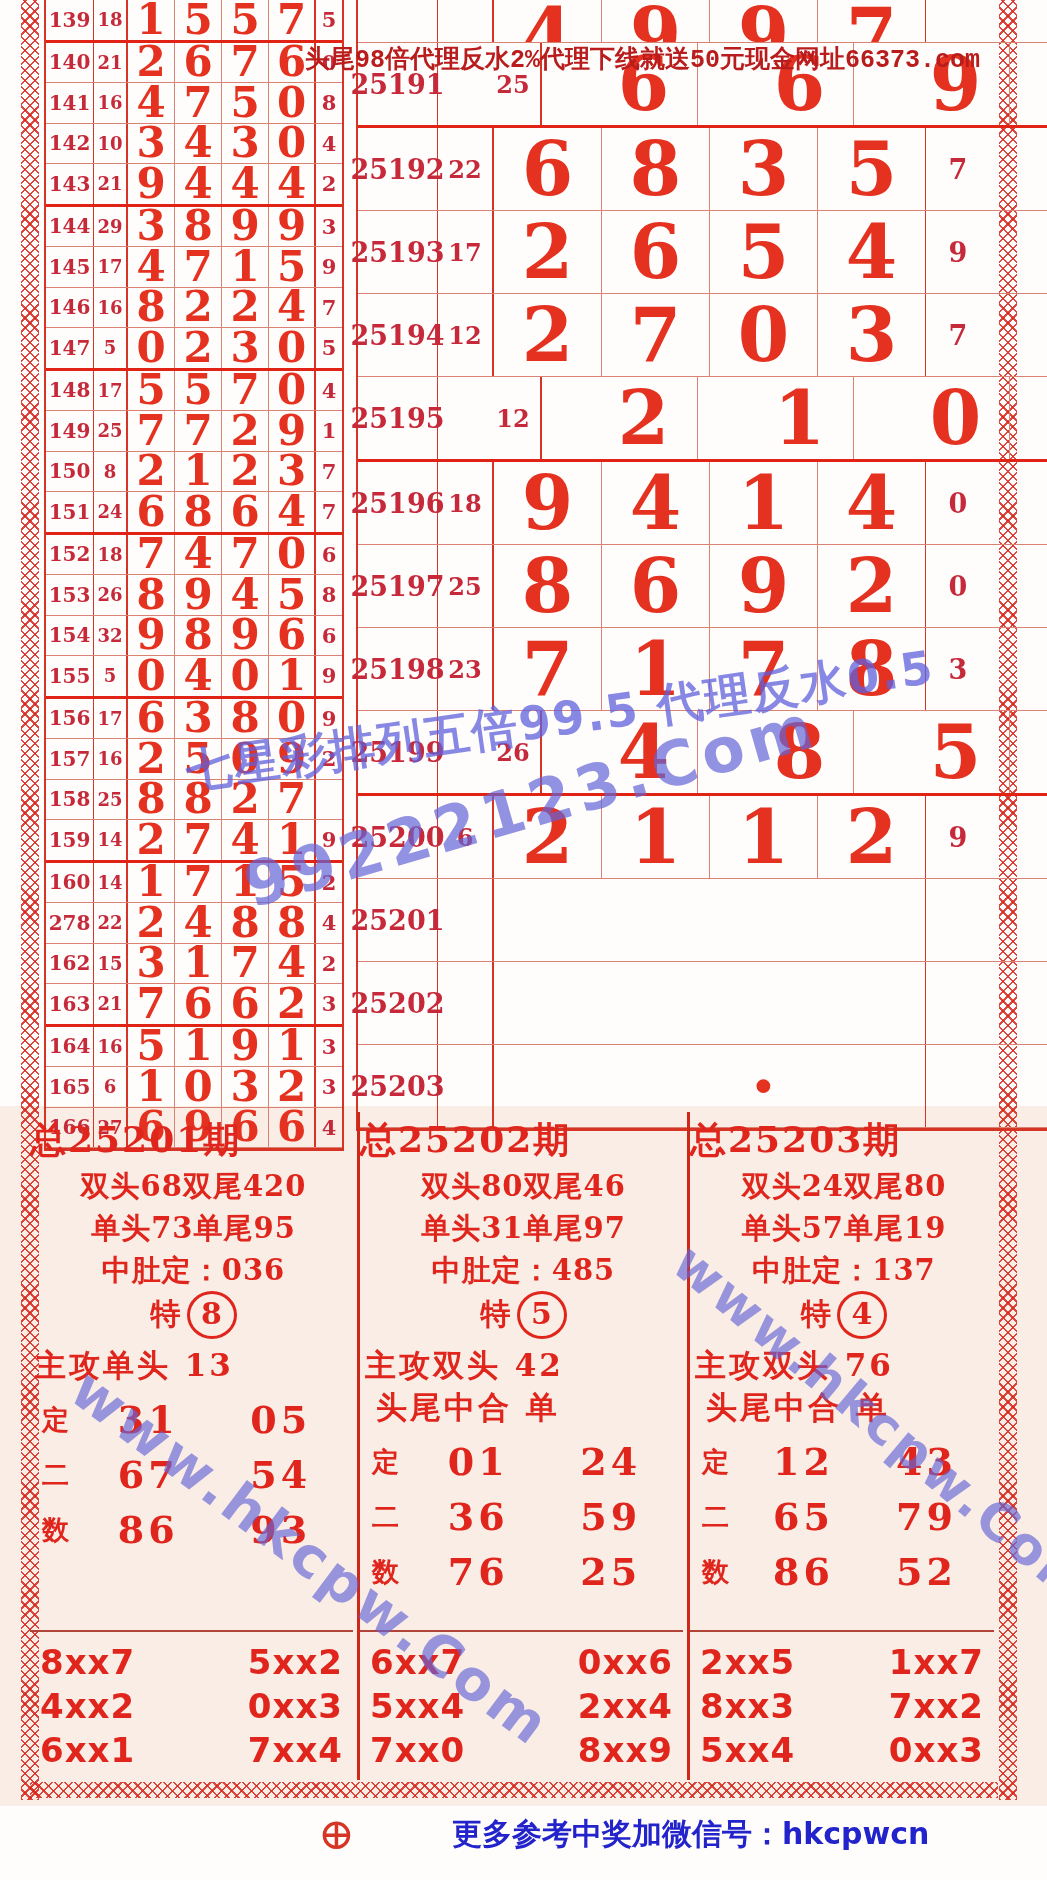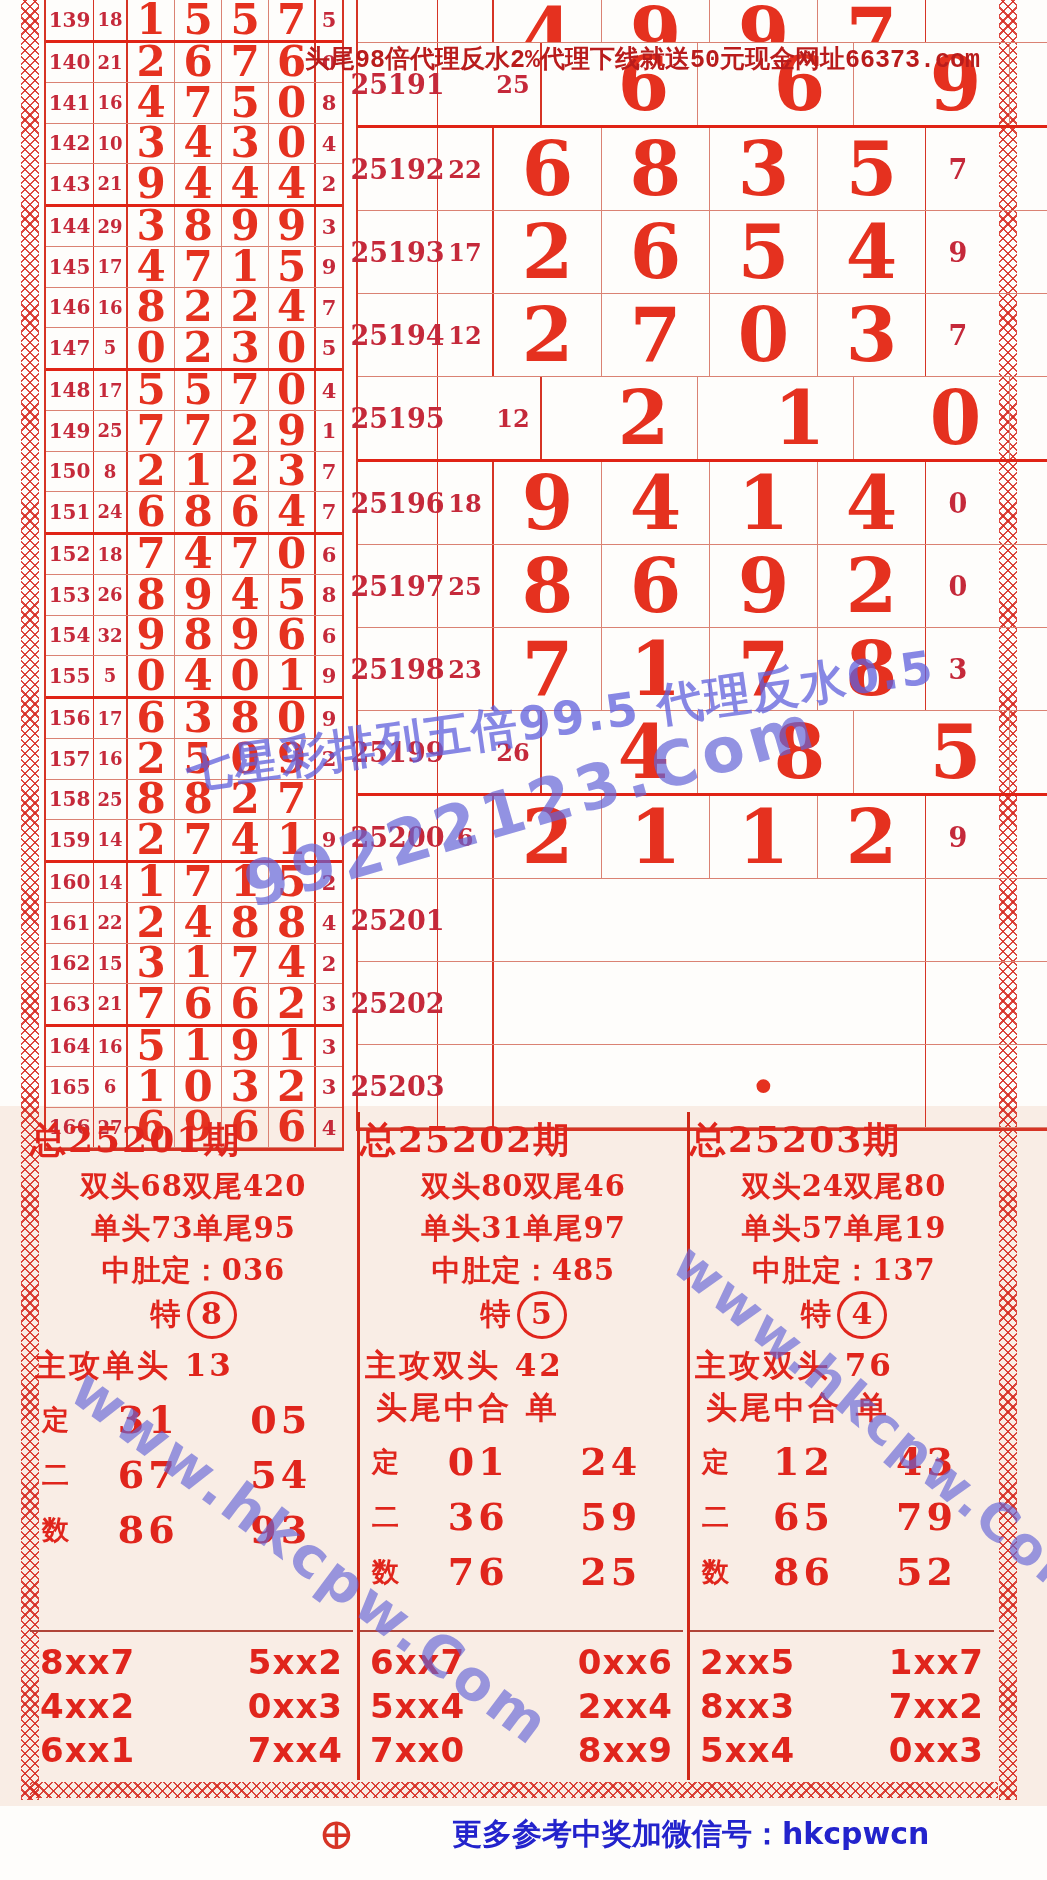--- a/index.html
+++ b/index.html
@@ -285,21 +285,21 @@
       <div class="lrow">
         <div class="c idx">160</div>
         <div class="c sum">14</div>
         <div class="c d">1</div>
         <div class="c d">7</div>
         <div class="c d">1</div>
         <div class="c d d4">5</div>
         <div class="c ex">2</div>
       </div>
       <div class="lrow">
-        <div class="c idx">161</div>
+        <div class="c idx">278</div>
         <div class="c sum">22</div>
         <div class="c d">2</div>
         <div class="c d">4</div>
         <div class="c d">8</div>
         <div class="c d d4">8</div>
         <div class="c ex">4</div>
       </div>
       <div class="lrow">
         <div class="c idx">162</div>
         <div class="c sum">15</div>

